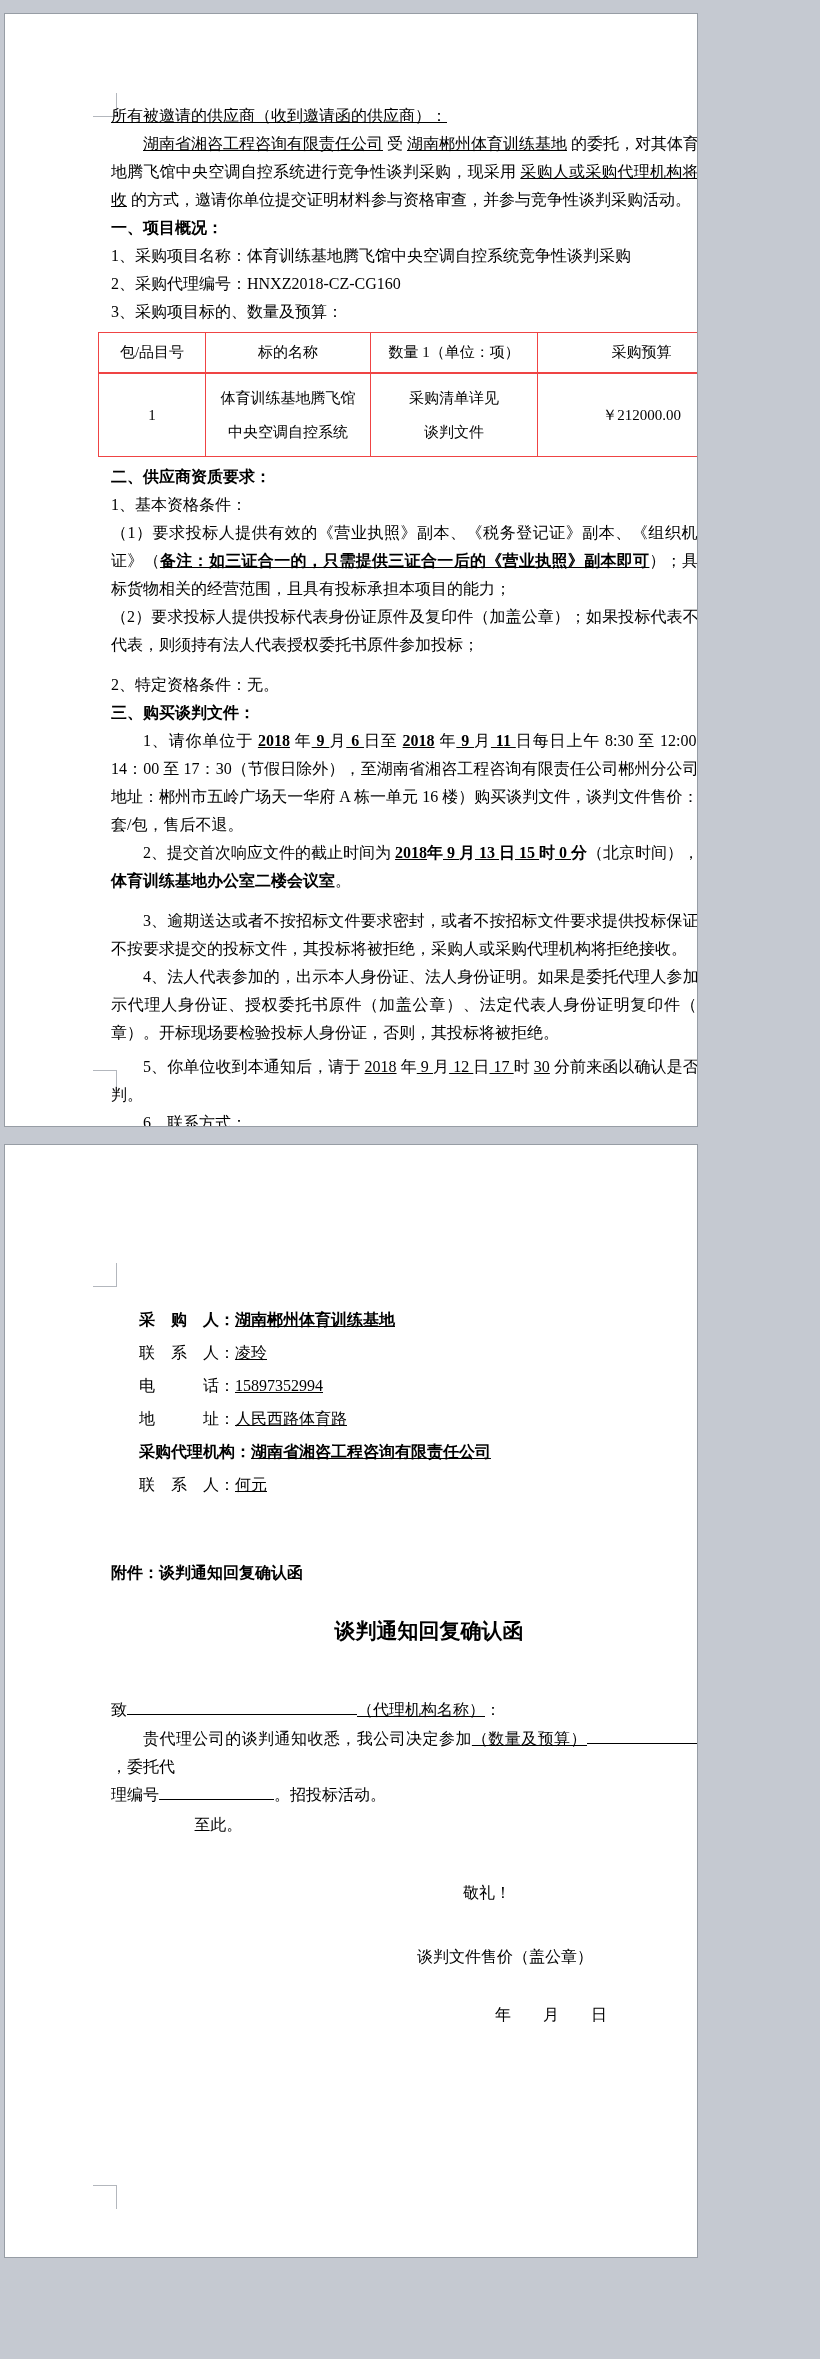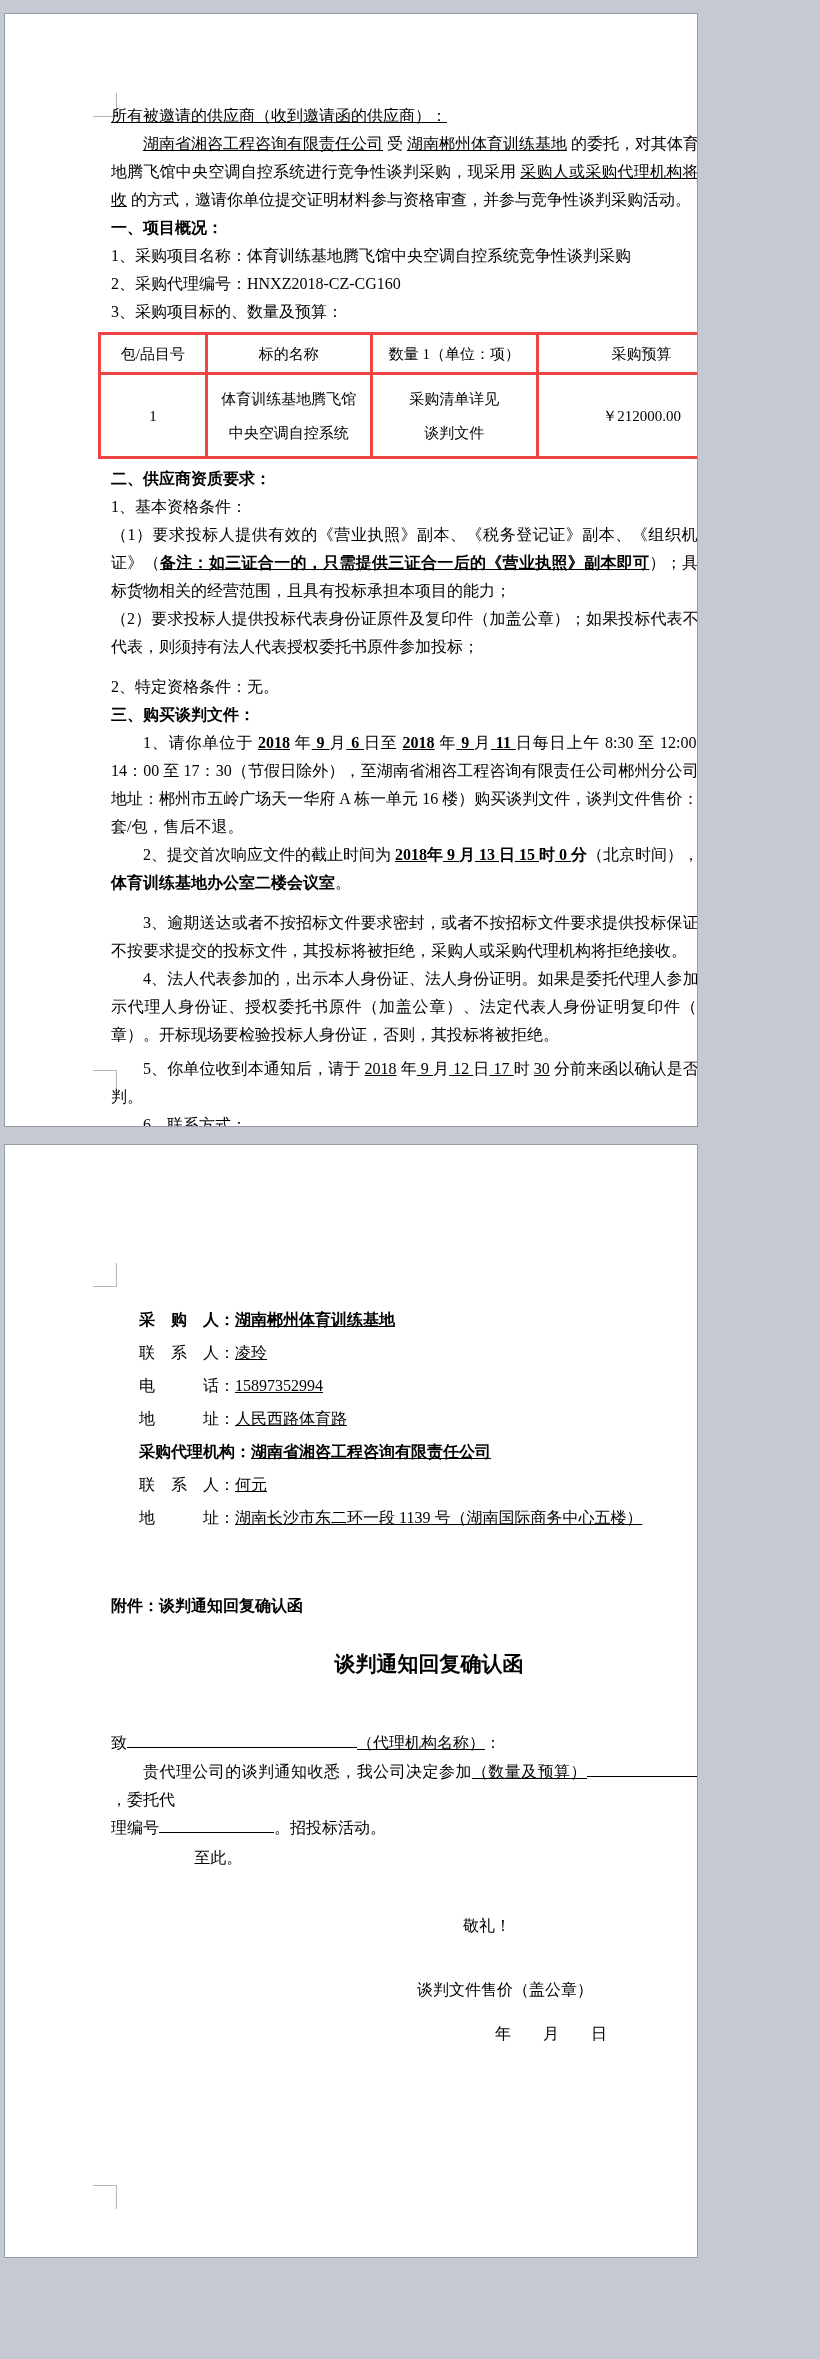--- a/index.html
+++ b/index.html
@@ -29,38 +29,38 @@
   p { font-size:16px; line-height:28px; text-align:justify; }
   .indent { text-indent:2em; }
   .t-b { font-weight:bold; }
   .sg-u  { text-decoration:underline; }
   .sg-b  { font-weight:bold; }
   .sg-bu { font-weight:bold; text-decoration:underline; }
   .u-line { text-decoration:underline; }
   .mt6{margin-top:6px;} .mt10{} .mt12{margin-top:12px;}
 
   table { border-collapse:collapse; margin:6px 0 6px -13px; table-layout:fixed; }
-  th,td { border:3px solid #ef4444; text-align:center; vertical-align:middle;
+  th,td { border:1px solid #ef4444; text-align:center; vertical-align:middle;
           font-size:15px; font-weight:normal; line-height:20px; }
   tr.head th { height:40px; border-bottom-width:2px; }
   tr.data td { height:84px; }
   td .cl { line-height:34px; }
 
   
   .c-line { margin-left:28px; line-height:33px; height:33px; white-space:nowrap; }
   .c-line .val { text-decoration:underline; }
   .attach { margin-top:58px; font-weight:bold; }
   .letter-title { margin-top:26px; text-align:center; font-size:21px; font-weight:bold; line-height:36px; }
   .to-line { margin-top:46px; line-height:30px; }
   .blank { display:inline-block; border-bottom:1px solid #000; height:15px; vertical-align:baseline; }
   .w230{width:230px;} .w160{width:160px;} .w115{width:115px;}
   .zhici { text-indent:5.2em; margin-top:2px; }
   .salute { margin-left:352px; margin-top:40px; }
   .sign { margin-left:306px; margin-top:36px; }
-  .dateline { margin-left:384px; margin-top:16px; }
+  .dateline { margin-left:384px; margin-top:30px; }
 </style>
 </head>
 <body>
 
 <div class="canvas">
 
   <div class="page" id="page1">
     <div class="mark tl"></div>
     <div class="mark tr"></div>
     <div class="mark bl"></div>
@@ -126,21 +126,20 @@
     <div class="mark bl"></div>
     <div class="mark br"></div>
 
     <div class="content">
       <p class="c-line"><span class="t-b">采　购　人：</span><span class="val t-b">湖南郴州体育训练基地</span></p>
       <p class="c-line"><span>联　系　人：</span><span class="val">凌玲</span></p>
       <p class="c-line"><span>电　　　话：</span><span class="val">15897352994</span></p>
       <p class="c-line"><span>地　　　址：</span><span class="val">人民西路体育路</span></p>
       <p class="c-line"><span class="t-b">采购代理机构：</span><span class="val t-b">湖南省湘咨工程咨询有限责任公司</span></p>
       <p class="c-line"><span>联　系　人：</span><span class="val">何元</span></p>
-      <p class="c-line"><span>地　　　址：</span><span class="val">湖南长沙市东二环一段 1139 号（湖南国际商务中心五楼）</span></p>
 
       <p class="attach">附件：谈判通知回复确认函</p>
       <p class="letter-title">谈判通知回复确认函</p>
 
       <p class="to-line"><span>致</span><span class="blank w230"></span><span class="u-line">（代理机构名称）</span><span>：</span></p>
 
       <p class="indent mt10"><span>贵代理公司的谈判通知收悉，我公司决定参加</span><span class="u-line">（数量及预算）</span><span class="blank w160"></span><span>，委托代</span></p>
       <p><span>理编号</span><span class="blank w115"></span><span>。招投标活动。</span></p>
 
       <p class="zhici">至此。</p>

